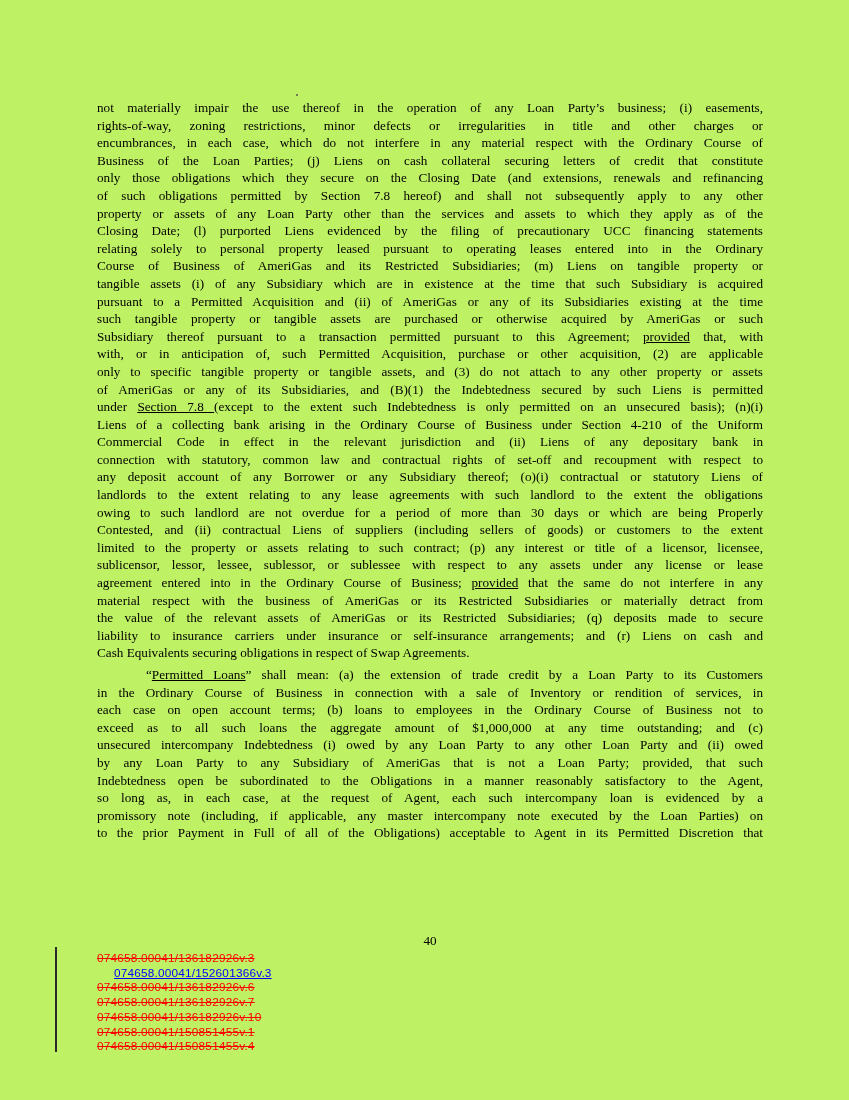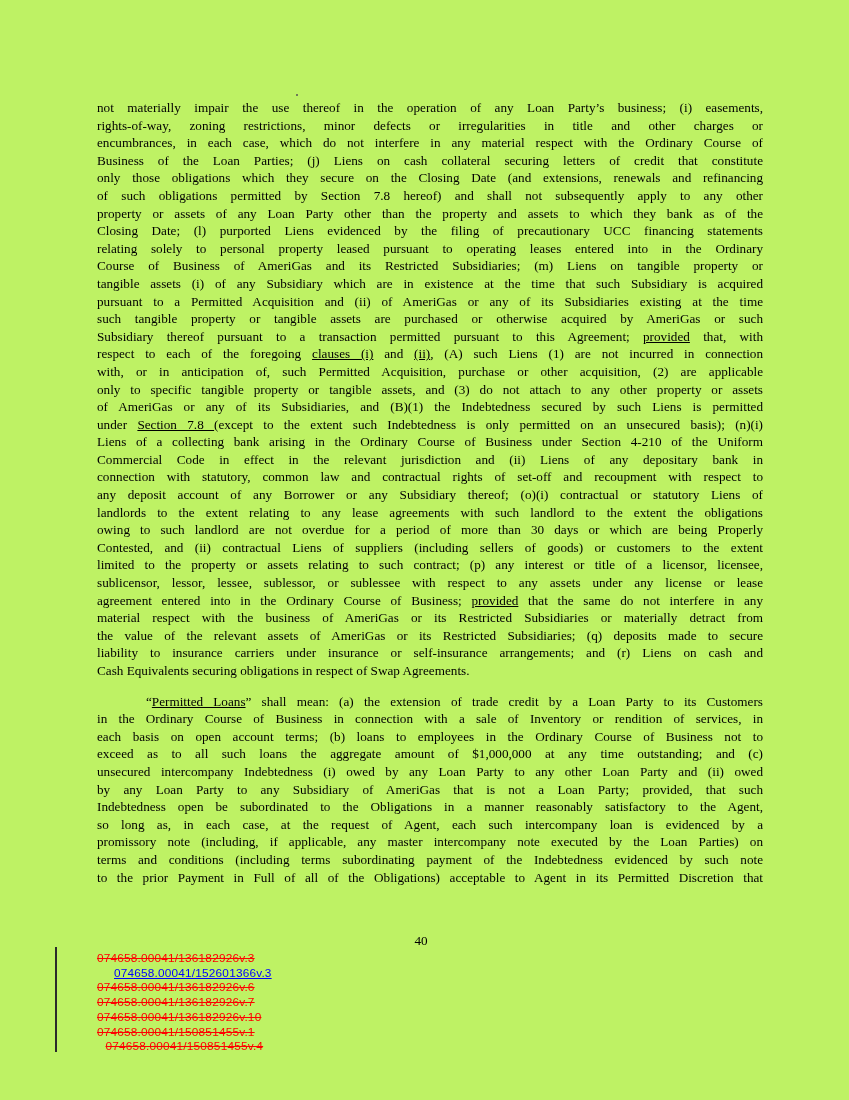--- a/index.html
+++ b/index.html
@@ -21,25 +21,25 @@
     font-size: 13.2px;
     line-height: 17.6px;
   }
   .para .line {
     text-align: justify;
     text-align-last: justify;
     white-space: normal;
   }
   .para .line.flush-last { text-align-last: left; }
   .para .line.indent { text-indent: 49px; }
-  .para + .para { margin-top: 13px; }
+  .para + .para { margin-top: 4px; }
   .u { text-decoration: underline; }
   .page-number {
     position: absolute;
-    left: 88px;
+    left: 97px;
     top: 932px;
     width: 666px;
     text-align: center;
     font-size: 13.2px;
     line-height: 17px;
   }
   .footer-block {
     position: absolute;
     left: 97px;
     top: 951px;
@@ -75,29 +75,28 @@
   <div class="scan-dot"></div>
 
   <div class="text-block">
       <div class="para">
         <div class="line">not materially impair the use thereof in the operation of any Loan Party’s business; (i) easements,</div>
         <div class="line">rights-of-way, zoning restrictions, minor defects or irregularities in title and other charges or</div>
         <div class="line">encumbrances, in each case, which do not interfere in any material respect with the Ordinary Course of</div>
         <div class="line">Business of the Loan Parties; (j) Liens on cash collateral securing letters of credit that constitute</div>
         <div class="line">only those obligations which they secure on the Closing Date (and extensions, renewals and refinancing</div>
         <div class="line">of such obligations permitted by Section 7.8 hereof) and shall not subsequently apply to any other</div>
-        <div class="line">property or assets of any Loan Party other than the property and assets to which they bank as of the</div>
+        <div class="line">property or assets of any Loan Party other than the services and assets to which they apply as of the</div>
         <div class="line">Closing Date; (l) purported Liens evidenced by the filing of precautionary UCC financing statements</div>
         <div class="line">relating solely to personal property leased pursuant to operating leases entered into in the Ordinary</div>
         <div class="line">Course of Business of AmeriGas and its Restricted Subsidiaries; (m) Liens on tangible property or</div>
         <div class="line">tangible assets (i) of any Subsidiary which are in existence at the time that such Subsidiary is acquired</div>
         <div class="line">pursuant to a Permitted Acquisition and (ii) of AmeriGas or any of its Subsidiaries existing at the time</div>
         <div class="line">such tangible property or tangible assets are purchased or otherwise acquired by AmeriGas or such</div>
         <div class="line">Subsidiary thereof pursuant to a transaction permitted pursuant to this Agreement; <span class="u">provided</span> that, with</div>
-        <div class="line">respect to each of the foregoing <span class="u">clauses (i)</span> and <span class="u">(ii)</span>, (A) such Liens (1) are not incurred in connection</div>
         <div class="line">with, or in anticipation of, such Permitted Acquisition, purchase or other acquisition, (2) are applicable</div>
         <div class="line">only to specific tangible property or tangible assets, and (3) do not attach to any other property or assets</div>
         <div class="line">of AmeriGas or any of its Subsidiaries, and (B)(1) the Indebtedness secured by such Liens is permitted</div>
         <div class="line">under <span class="u">Section 7.8 </span>(except to the extent such Indebtedness is only permitted on an unsecured basis);  (n)(i)</div>
         <div class="line">Liens of a collecting bank arising in the Ordinary Course of Business under Section 4-210 of the Uniform</div>
         <div class="line">Commercial Code in effect in the relevant jurisdiction and (ii) Liens of any depositary bank in</div>
         <div class="line">connection with statutory, common law and contractual rights of set-off and recoupment with respect to</div>
         <div class="line">any deposit account of any Borrower or any Subsidiary thereof; (o)(i) contractual or statutory Liens of</div>
         <div class="line">landlords to the extent relating to any lease agreements with such landlord to the extent the obligations</div>
         <div class="line">owing to such landlord are not overdue for a period of more than 30 days or which are being Properly</div>
@@ -106,38 +105,37 @@
         <div class="line">sublicensor, lessor, lessee, sublessor, or sublessee with respect to any assets under any license or lease</div>
         <div class="line">agreement entered into in the Ordinary Course of Business; <span class="u">provided</span> that the same do not interfere in any</div>
         <div class="line">material respect with the business of AmeriGas or its Restricted Subsidiaries or materially detract from</div>
         <div class="line">the value of the relevant assets of AmeriGas or its Restricted Subsidiaries; (q) deposits made to secure</div>
         <div class="line">liability to insurance carriers under insurance or self-insurance arrangements; and (r) Liens on cash and</div>
         <div class="line flush-last">Cash Equivalents securing obligations in respect of Swap Agreements.</div>
       </div>
       <div class="para">
         <div class="line indent">“<span class="u">Permitted Loans</span>” shall mean:  (a) the extension of trade credit by a Loan Party to its Customers</div>
         <div class="line">in the Ordinary Course of Business in connection with a sale of Inventory or rendition of services, in</div>
-        <div class="line">each basis on open account terms; (b) loans to employees in the Ordinary Course of Business not to</div>
+        <div class="line">each case on open account terms; (b) loans to employees in the Ordinary Course of Business not to</div>
         <div class="line">exceed as to all such loans the aggregate amount of $1,000,000 at any time outstanding; and (c)</div>
         <div class="line">unsecured intercompany Indebtedness (i) owed by any Loan Party to any other Loan Party and (ii) owed</div>
         <div class="line">by any Loan Party to any Subsidiary of AmeriGas that is not a Loan Party; provided, that such</div>
         <div class="line">Indebtedness open be subordinated to the Obligations in a manner reasonably satisfactory to the Agent,</div>
         <div class="line">so long as, in each case, at the request of Agent, each such intercompany loan is evidenced by a</div>
         <div class="line">promissory note (including, if applicable, any master intercompany note executed by the Loan Parties) on</div>
-        <div class="line">terms and conditions (including terms subordinating payment of the Indebtedness evidenced by such note</div>
         <div class="line">to the prior Payment in Full of all of the Obligations) acceptable to Agent in its Permitted Discretion that</div>
       </div>
     </div>
 
   <div class="page-number">40</div>
 
   <div class="change-bar"></div>
 
   <div class="footer-block">
       <div class="footer-line deleted" style="color: rgb(255, 0, 0);">074658.00041/136182926v.3</div>
       <div class="footer-line inserted" style="color: rgb(0, 0, 255); margin-left: 17px;">074658.00041/152601366v.3</div>
       <div class="footer-line deleted" style="color: rgb(255, 0, 0);">074658.00041/136182926v.6</div>
       <div class="footer-line deleted" style="color: rgb(255, 0, 0);">074658.00041/136182926v.7</div>
       <div class="footer-line deleted" style="color: rgb(255, 0, 0);">074658.00041/136182926v.10</div>
       <div class="footer-line deleted" style="color: rgb(255, 0, 0);">074658.00041/150851455v.1</div>
-      <div class="footer-line deleted" style="color: rgb(255, 0, 0); text-align: center;">074658.00041/150851455v.4</div>
+      <div class="footer-line deleted" style="color: rgb(255, 0, 0);">074658.00041/150851455v.4</div>
     </div>
 </div>
 
 </body></html>

